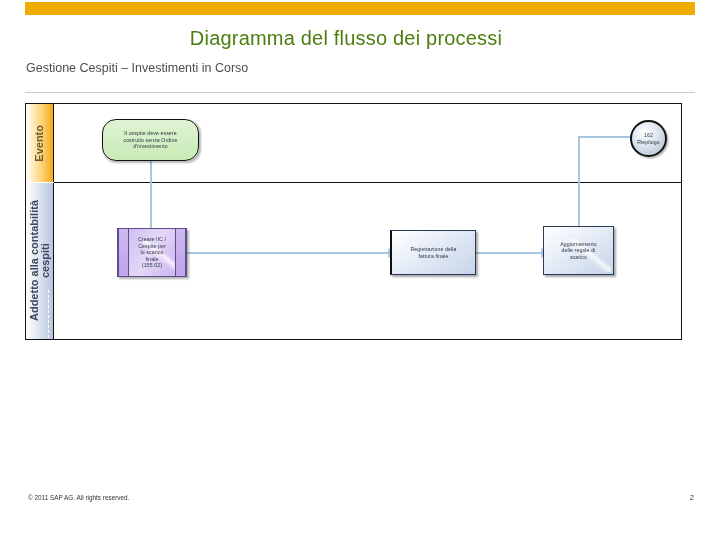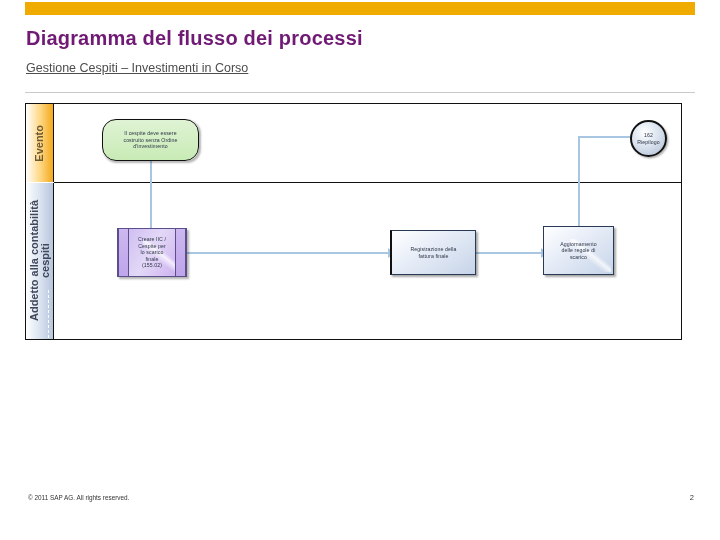--- a/index.html
+++ b/index.html
@@ -12,26 +12,27 @@
 
   
   .topbar{
     position:absolute;left:25px;top:2px;width:670px;height:13px;
     background:#f0ab00;
   }
 
   
   .title{
     position:absolute;left:26px;top:27px;width:640px;
-    font-size:20px;font-weight:bold;color:#701a75;letter-spacing:0.2px;
+    font-size:20px;font-weight:normal;color:#4d7c0f;letter-spacing:0.2px;
     white-space:nowrap;
+    text-align:center;
   }
   .subtitle{
     position:absolute;left:26px;top:61px;width:640px;
-    font-size:12.5px;color:#4d4d4d;white-space:nowrap;text-decoration:underline;
+    font-size:12.5px;color:#4d4d4d;white-space:nowrap;
   }
   .rule{
     position:absolute;left:25px;top:92px;width:670px;height:1px;
     background:#c9c9c9;
   }
 
   
   .diagram{
     position:absolute;left:25px;top:103px;width:657px;height:237px;
     border:1px solid #111111;background:#ffffff;box-sizing:border-box;

